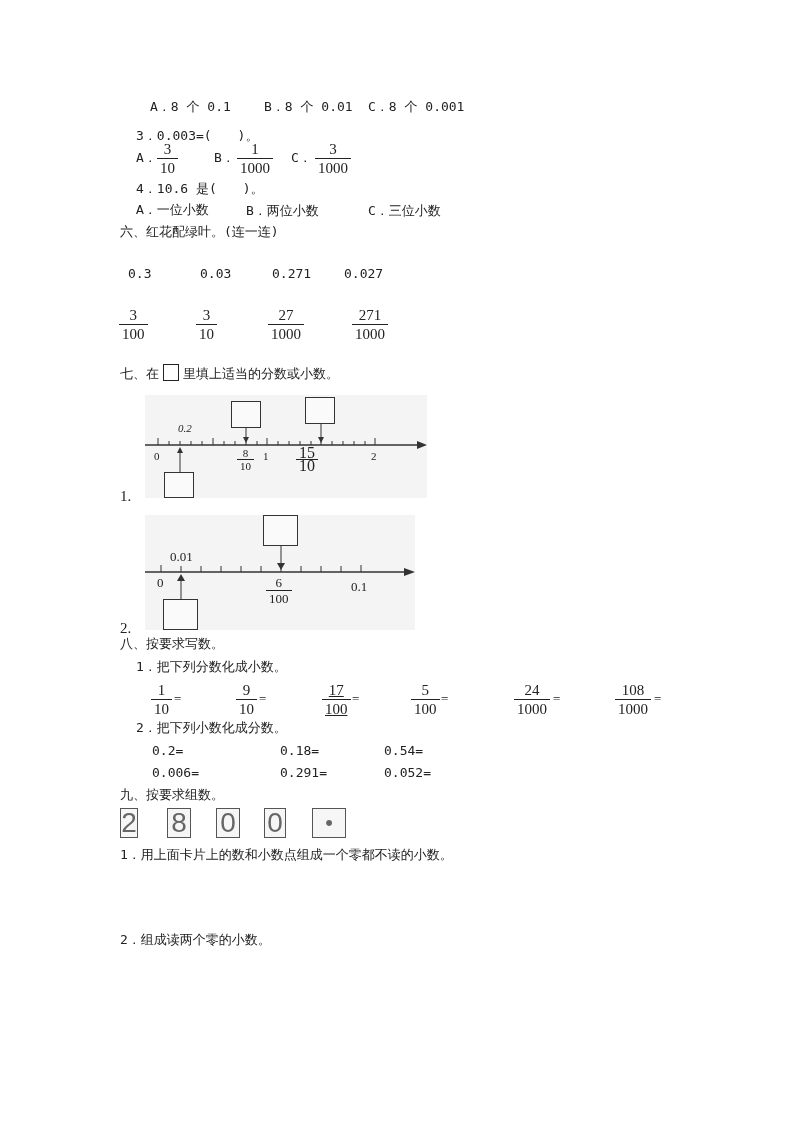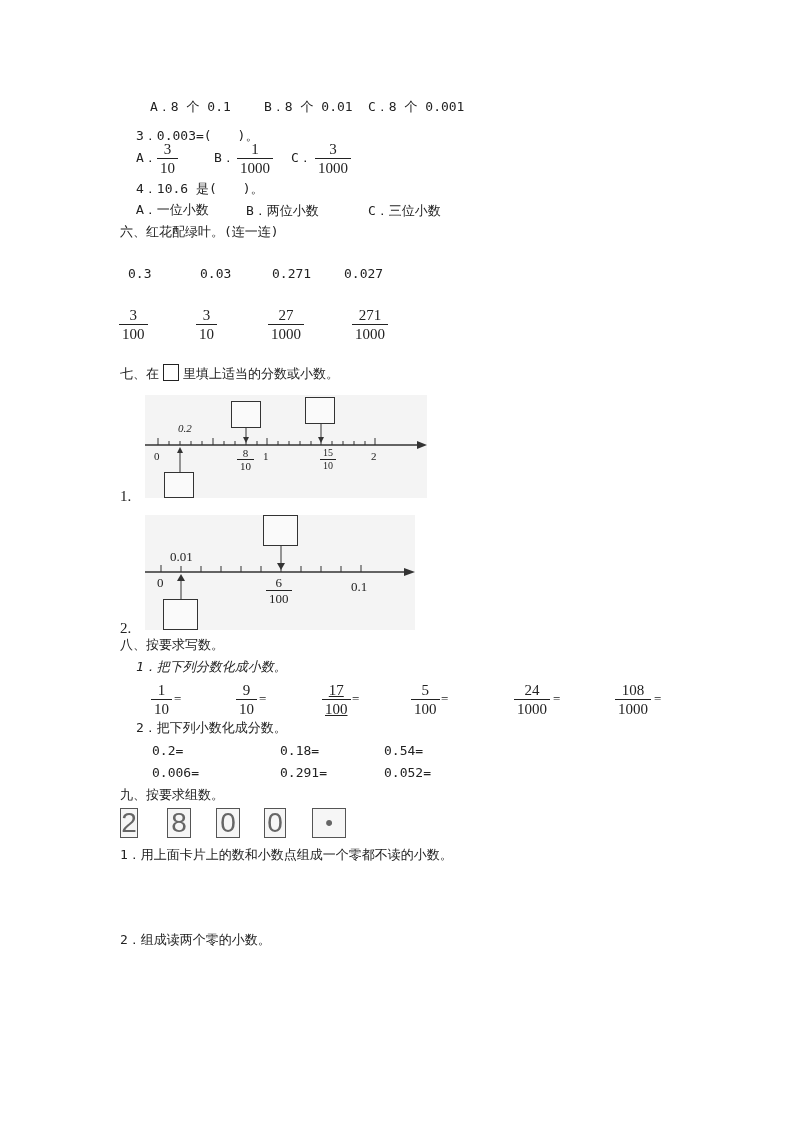--- a/index.html
+++ b/index.html
@@ -121,21 +121,21 @@
   <div class="nl-box" style="left:160px;top:2px;width:30px;height:27px;"></div>
   <div class="nl-box" style="left:19px;top:77px;width:30px;height:26px;"></div>
   <div class="abs" style="left:9px;top:53px;font-family:'Liberation Serif',serif;font-size:11px;">0</div>
   <div class="abs" style="left:33px;top:25px;font-family:'Liberation Serif',serif;font-size:11px;font-style:italic;">0.2</div>
   <div class="abs" style="left:118px;top:53px;font-family:'Liberation Serif',serif;font-size:11px;">1</div>
   <div class="abs" style="left:226px;top:53px;font-family:'Liberation Serif',serif;font-size:11px;">2</div>
   <div class="frac" style="left:92px;top:52px;font-size:11px;line-height:12px;">
     <span class="num">8</span>
     <span class="den">10</span>
   </div>
-  <div class="frac" style="left:175px;top:52px;font-size:10px;line-height:12px;">
+  <div class="frac" style="left:151px;top:52px;font-size:16px;line-height:12px;">
     <span class="num">15</span>
     <span class="den">10</span>
   </div>
 </div>
 
 <div class="abs" style="left:120px;top:620px;font-family:'Liberation Serif',serif;font-size:15px;">2.</div>
 <div class="nl-panel" style="left:145px;top:515px;width:270px;height:115px;">
   <svg width="270" height="115" style="position:absolute;left:0;top:0;">
     <line x1="0" y1="57" x2="262" y2="57" stroke="#333" stroke-width="1.3"></line>
     <polygon points="270,57 259,53 259,61" fill="#333"></polygon>
@@ -164,22 +164,22 @@
   <div class="nl-box" style="left:18px;top:84px;width:35px;height:31px;"></div>
   <div class="abs" style="left:12px;top:60px;font-family:'Liberation Serif',serif;font-size:13px;">0</div>
   <div class="abs" style="left:25px;top:34px;font-family:'Liberation Serif',serif;font-size:13px;">0.01</div>
   <div class="abs" style="left:206px;top:64px;font-family:'Liberation Serif',serif;font-size:13px;">0.1</div>
   <div class="frac" style="left:121px;top:60px;font-size:13px;line-height:15px;">
     <span class="num">6</span>
     <span class="den">100</span>
   </div>
 </div>
 
-<div class="abs mono" style="left:120px;top:637px;">八、按要求写数。</div>
-<div class="abs mono" style="left:136px;top:659px;font-style:italic;">1．把下列分数化成小数。</div>
+<div class="abs mono" style="left:120px;top:637px;font-family:Liberation Mono, monospace;">八、按要求写数。</div>
+<div class="abs mono" style="left:136px;top:659px;">1．把下列分数化成小数。</div>
 
 <div class="frac" style="left:151px;top:681px;">
   <span class="num">1</span>
   <span class="den">10</span>
 </div>
 <div class="frac-eq" style="left:174px;top:691px;">=</div>
 
 <div class="frac" style="left:236px;top:681px;">
   <span class="num">9</span>
   <span class="den">10</span>

